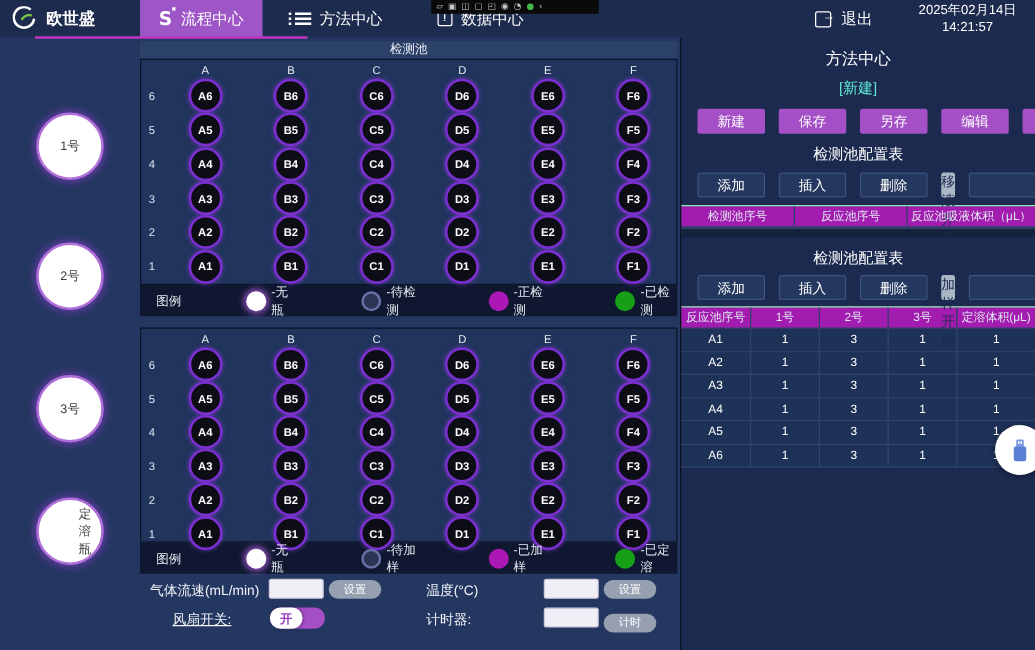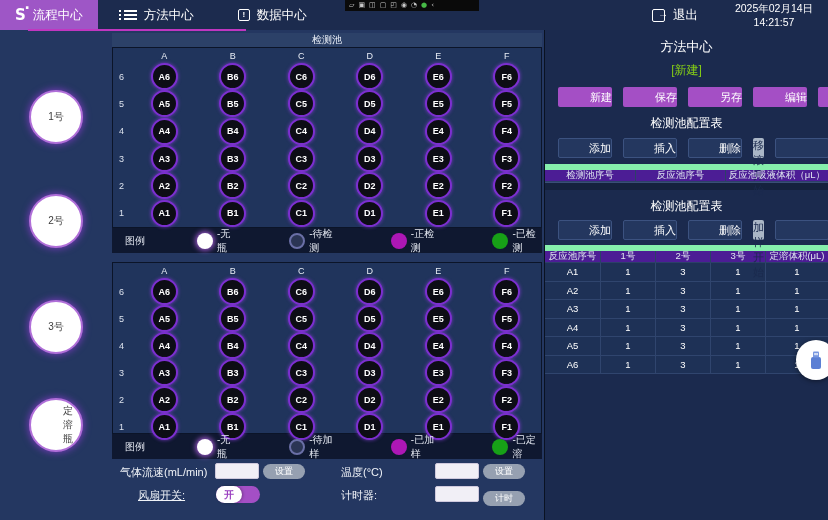--- a/index.html
+++ b/index.html
@@ -67,48 +67,55 @@
   .controls { position:relative; height:46px; font-size:11px; }
   .controls .lbl { position:absolute; color:#f0f3f8; }
   .tinput { position:absolute; width:44px; height:16px; background:#f1eff6; border:1px solid #cfc9dd; border-radius:2px; font-size:10px; color:#222; padding:0 3px; }
   .pill { position:absolute; height:15px; border:none; border-radius:8px; background:#96a0b1; color:#fff; font-size:9px; padding:0 12px; cursor:pointer; font-family:"Liberation Sans",sans-serif; }
   .toggle { position:absolute; width:44px; height:17px; border-radius:9px; background:#a44fc5; cursor:pointer; }
   .knob { position:absolute; left:0; top:0; width:26px; height:17px; border-radius:9px; background:#fff; color:#9a3fc0; font-size:10px; font-weight:bold; display:flex; align-items:center; justify-content:center; box-shadow:1px 0 3px rgba(0,0,0,.3); }
 
   
   .rpanel { position:absolute; left:544px; top:30px; width:284px; height:490px; background:#1b2a4e; border-left:1px solid #0a1222; overflow:hidden; }
   .rp-title { margin-top:8px; font-size:13px; text-align:center; }
-  .rp-sub { margin-top:6px; font-size:12px; text-align:center; color:#84cc16; }
+  .rp-sub { margin-top:6px; font-size:12px; text-align:center; color:#5eead4; }
   .btn-row { margin:8px 0 0 13px; display:flex; }
   .gen-btns { display:flex; gap:11px; margin-right:11px; }
-  .btn { width:54px; height:20px; border:none; font-size:11px; color:#fff; cursor:pointer; border-radius:2px; font-family:"Liberation Sans",sans-serif;text-align:right; }
+  .btn { width:54px; height:20px; border:none; font-size:11px; color:#fff; cursor:pointer; border-radius:2px; font-family:"Liberation Sans",sans-serif; }
   .btn.purple { background:#a44fc5; }
   .btn.dark { background:#24375f; border:1px solid #3c5280; }
   .btn.light { background:#aab6c6; color:#1b2a4e; }
   .partial { width:54px; height:20px; flex:none; border-radius:2px; }
   .partial.purple { background:#a44fc5; }
   .partial.dark { background:#24375f; border:1px solid #3c5280; }
   .rp-sec-title { margin-top:8px; font-size:12px; text-align:center; }
-  .tbl-head { margin-top:6px; display:flex; height:18px; background:#4c1d95; border-top:6px solid #86efac; border-bottom:1px solid #2c4068; font-size:9.5px; color:#dfe5f0;justify-content:space-between; }
+  .tbl-head { margin-top:6px; display:flex; height:18px; background:#a21caf; border-top:1px solid #86efac; border-bottom:1px solid #2c4068; font-size:9.5px; color:#dfe5f0;justify-content:space-between; }
   .th { display:flex; align-items:center; justify-content:center; border-right:1px solid #2c4068; }
   .th:last-child { border-right:none; }
   .det-head .th:nth-child(1){ width:91px; } .det-head .th:nth-child(2){ width:90px; } .det-head .th:nth-child(3){ flex:1; }
   .cat-head .th{ width:55px; } .cat-head .th:nth-child(1){ width:56px; } .cat-head .th:nth-child(5){ flex:1; }
   .tbl-body { height:150px; background:#203259; display:flex; align-items:center; justify-content:center; gap:5px; font-size:10px; color:#dde3ee; }
   .sep { height:8px; background:#15223e; border-top:1px solid #3a4f78; }
   .cat-body { }
   .tr { display:flex; height:18.5px; background:#1e3156; border-bottom:1px solid #30456e; font-size:9.5px; cursor:pointer; }
   .td { display:flex; align-items:center; justify-content:center; border-right:1px solid #30456e; width:55px; }
   .td:nth-child(1){ width:56px; } .td:nth-child(5){ flex:1; border-right:none; }
   .usb-float { position:absolute; left:251px; top:310px; width:40px; height:40px; border-radius:50%; background:#fff; box-shadow:0 1px 5px rgba(0,0,0,.45); display:flex; align-items:center; justify-content:center; z-index:10; cursor:pointer; }
 </style>
 </head>
 <body>
 
 <div class="topbar">
+  <div class="logo">
+    <svg width="20" height="20" viewBox="0 0 22 22">
+      <path d="M16 3 A9 9 0 1 0 19 11" stroke="#ffffff" stroke-width="2.2" fill="none"></path>
+      <path d="M8 12 q3 -5 9 -4" stroke="#7ac943" stroke-width="2" fill="none"></path>
+    </svg>
+    <span class="logo-text">欧世盛</span>
+  </div>
   <div class="topnav">
       <div class="nav-item active">
         <span class="nicon">
           <span class="sgl">S</span>
         </span>
         <span class="nlabel">流程中心</span>
       </div>
       <div class="nav-item">
         <span class="nicon">
           <span class="bars"></span>

